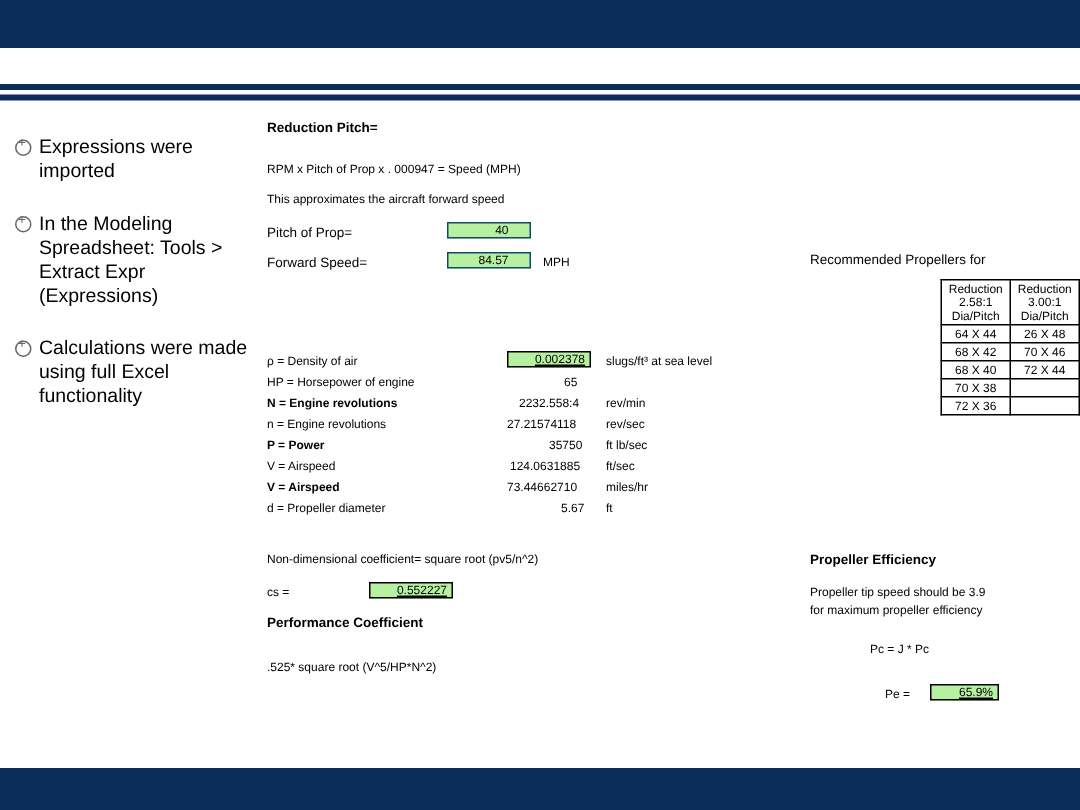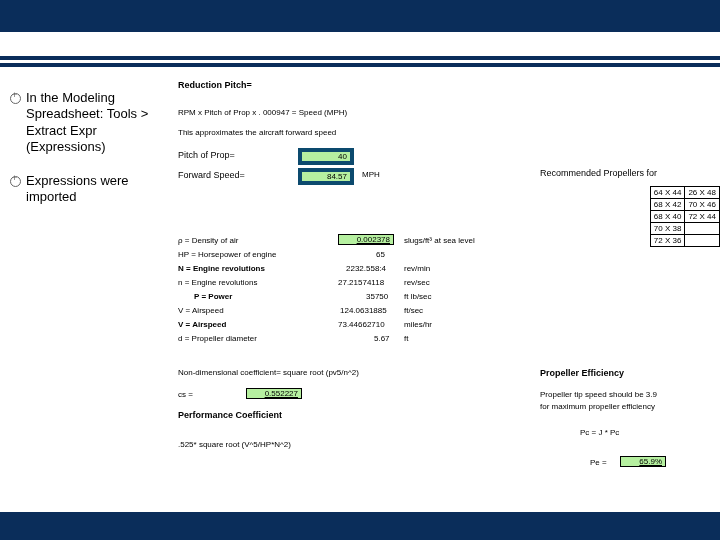--- a/index.html
+++ b/index.html
@@ -15,62 +15,67 @@
 
   .content { display:flex; height:432px; }
   .left { width:178px; padding:10px 4px 0 10px; }
   .bullets { list-style:none; }
   .bullets li { position:relative; padding-left:16px; margin-bottom:18px; font-size:13px; color:#000; line-height:1.25; }
   .bullets li::before { content:""; position:absolute; left:0; top:3px; width:9px; height:9px; border:1px solid #666; border-radius:50%; }
   .bullets li::after { content:"+"; position:absolute; left:2px; top:0px; font-size:9px; color:#666; }
 
   .right { flex:1; position:relative; font-size:9px; color:#000; padding:24px 0 0 8px; }
   .right .lbl { position:absolute; white-space:nowrap; }
-  .right .val { position:absolute; background:#b6f0a0; border:4px solid #0c4a6e; padding:0 3px; min-width:56px; text-align:right; font-size:8px; }
+  .right .val { position:absolute; background:#b6f0a0; border:1px solid #0c4a6e; padding:0 14px; min-width:56px; text-align:right; font-size:8px; }
   .right .val2 { position:absolute; background:#b6f0a0; border:1px solid #000; padding:0 3px; min-width:56px; text-align:right; font-size:8px;text-decoration:underline; }
   .right .txt { position:absolute; font-size:8px; }
 
   .proptable { position:absolute; top:106px; right:0; border:1px solid #000; border-collapse:collapse; font-size:8px; }
   .proptable td { border:1px solid #000; padding:1px 3px; text-align:center; }
 
   .footer { position:absolute; bottom:0; left:0; right:0; height:28px; background:#0a2d5a; }
 </style>
 </head>
 <body>
 
 <div class="header">
   <div class="bar-top"></div>
   <div class="bar-mid"></div>
   <div class="bar-mid2"></div>
 </div>
 
 <div class="content">
   <div class="left">
     <ul class="bullets">
+      <li>Expressions were imported</li>
       <li>In the Modeling Spreadsheet: Tools &gt; Extract Expr (Expressions)</li>
-      <li>Expressions were imported</li>
+      <li>Calculations were made using full Excel functionality</li>
     </ul>
   </div>
 
   <div class="right">
     <span class="lbl" style="top:0;left:0;font-weight:bold">Reduction Pitch=</span>
     <span class="txt" style="top:28px;left:0">RPM x Pitch of Prop x . 000947 = Speed (MPH)</span>
     <span class="txt" style="top:48px;left:0">This approximates the aircraft forward speed</span>
 
     <span class="lbl" style="top:70px;left:0">Pitch of Prop=</span>
     <span class="val" style="top:68px;left:120px">40</span>
 
     <span class="lbl" style="top:90px;left:0">Forward Speed=</span>
     <span class="val" style="top:88px;left:120px">84.57</span>
     <span class="txt" style="top:90px;left:184px">MPH</span>
 
     <span class="lbl" style="top:88px;left:362px">Recommended Propellers for</span>
 
     <table class="proptable">
       <tbody>
+          <tr>
+            <td style="width:46px">Reduction 2.58:1 Dia/Pitch</td>
+            <td style="width:46px">Reduction 3.00:1 Dia/Pitch</td>
+          </tr>
       <tr>
             <td>64 X 44</td>
             <td>26 X 48</td>
           </tr>
       <tr>
             <td>68 X 42</td>
             <td>70 X 46</td>
           </tr>
       <tr>
             <td>68 X 40</td>
@@ -84,21 +89,21 @@
             <td>72 X 36</td>
             <td></td>
           </tr>
     </tbody>
       </table>
 
     <span class="txt" style="top:156px;left:0">ρ = Density of air</span>
     <span class="txt" style="top:170px;left:0">HP = Horsepower of engine</span>
     <span class="txt" style="top:184px;left:0;font-weight:bold">N = Engine revolutions</span>
     <span class="txt" style="top:198px;left:0">n = Engine revolutions</span>
-    <span class="txt" style="top:212px;left:16px;font-weight:bold">P = Power</span>
+    <span class="txt" style="top:212px;left:0;font-weight:bold">P = Power</span>
     <span class="txt" style="top:226px;left:0">V = Airspeed</span>
     <span class="txt" style="top:240px;left:0;font-weight:bold">V = Airspeed</span>
     <span class="txt" style="top:254px;left:0">d = Propeller diameter</span>
 
     <span class="val2" style="top:154px;left:160px">0.002378</span>
     <span class="txt" style="top:170px;left:198px;text-align:right">65</span>
     <span class="txt" style="top:184px;left:168px">2232.558:4</span>
     <span class="txt" style="top:198px;left:160px">27.21574118</span>
     <span class="txt" style="top:212px;left:188px">35750</span>
     <span class="txt" style="top:226px;left:162px">124.0631885</span>

